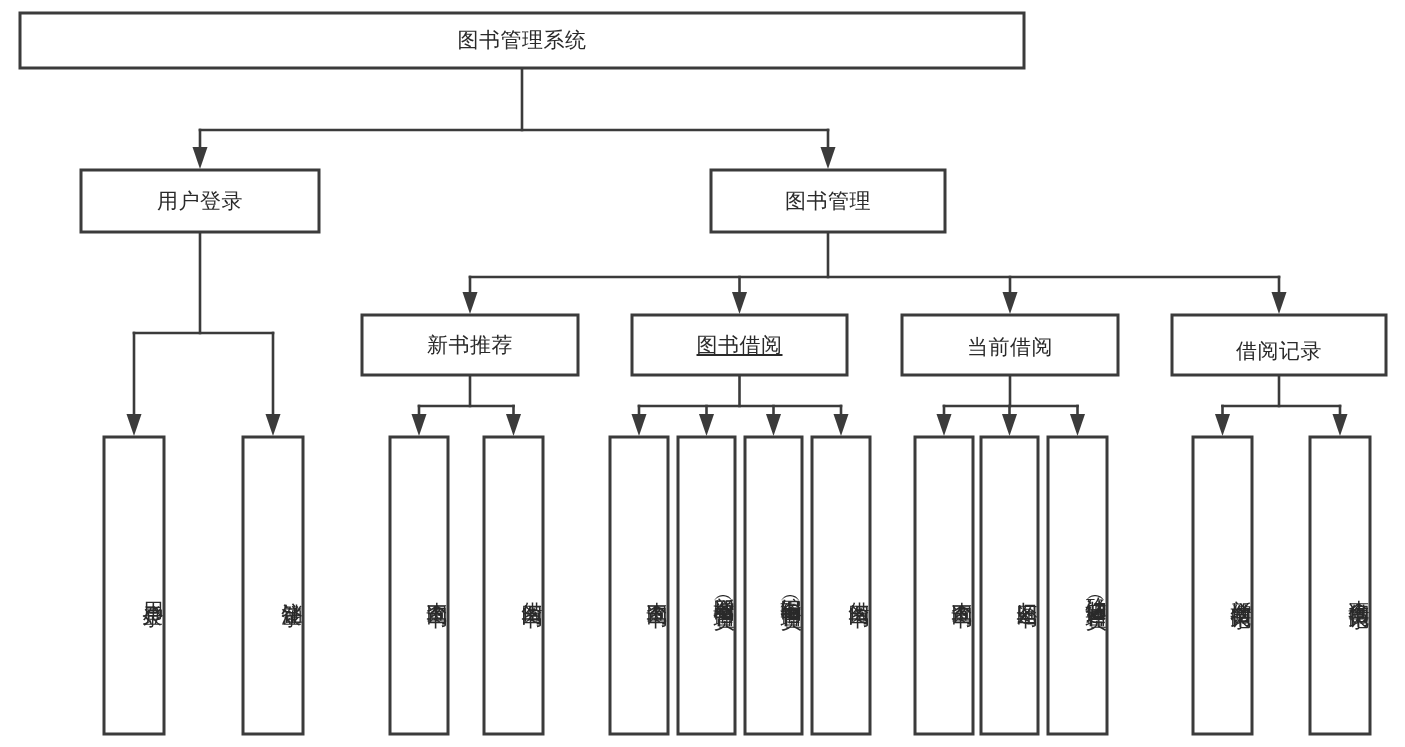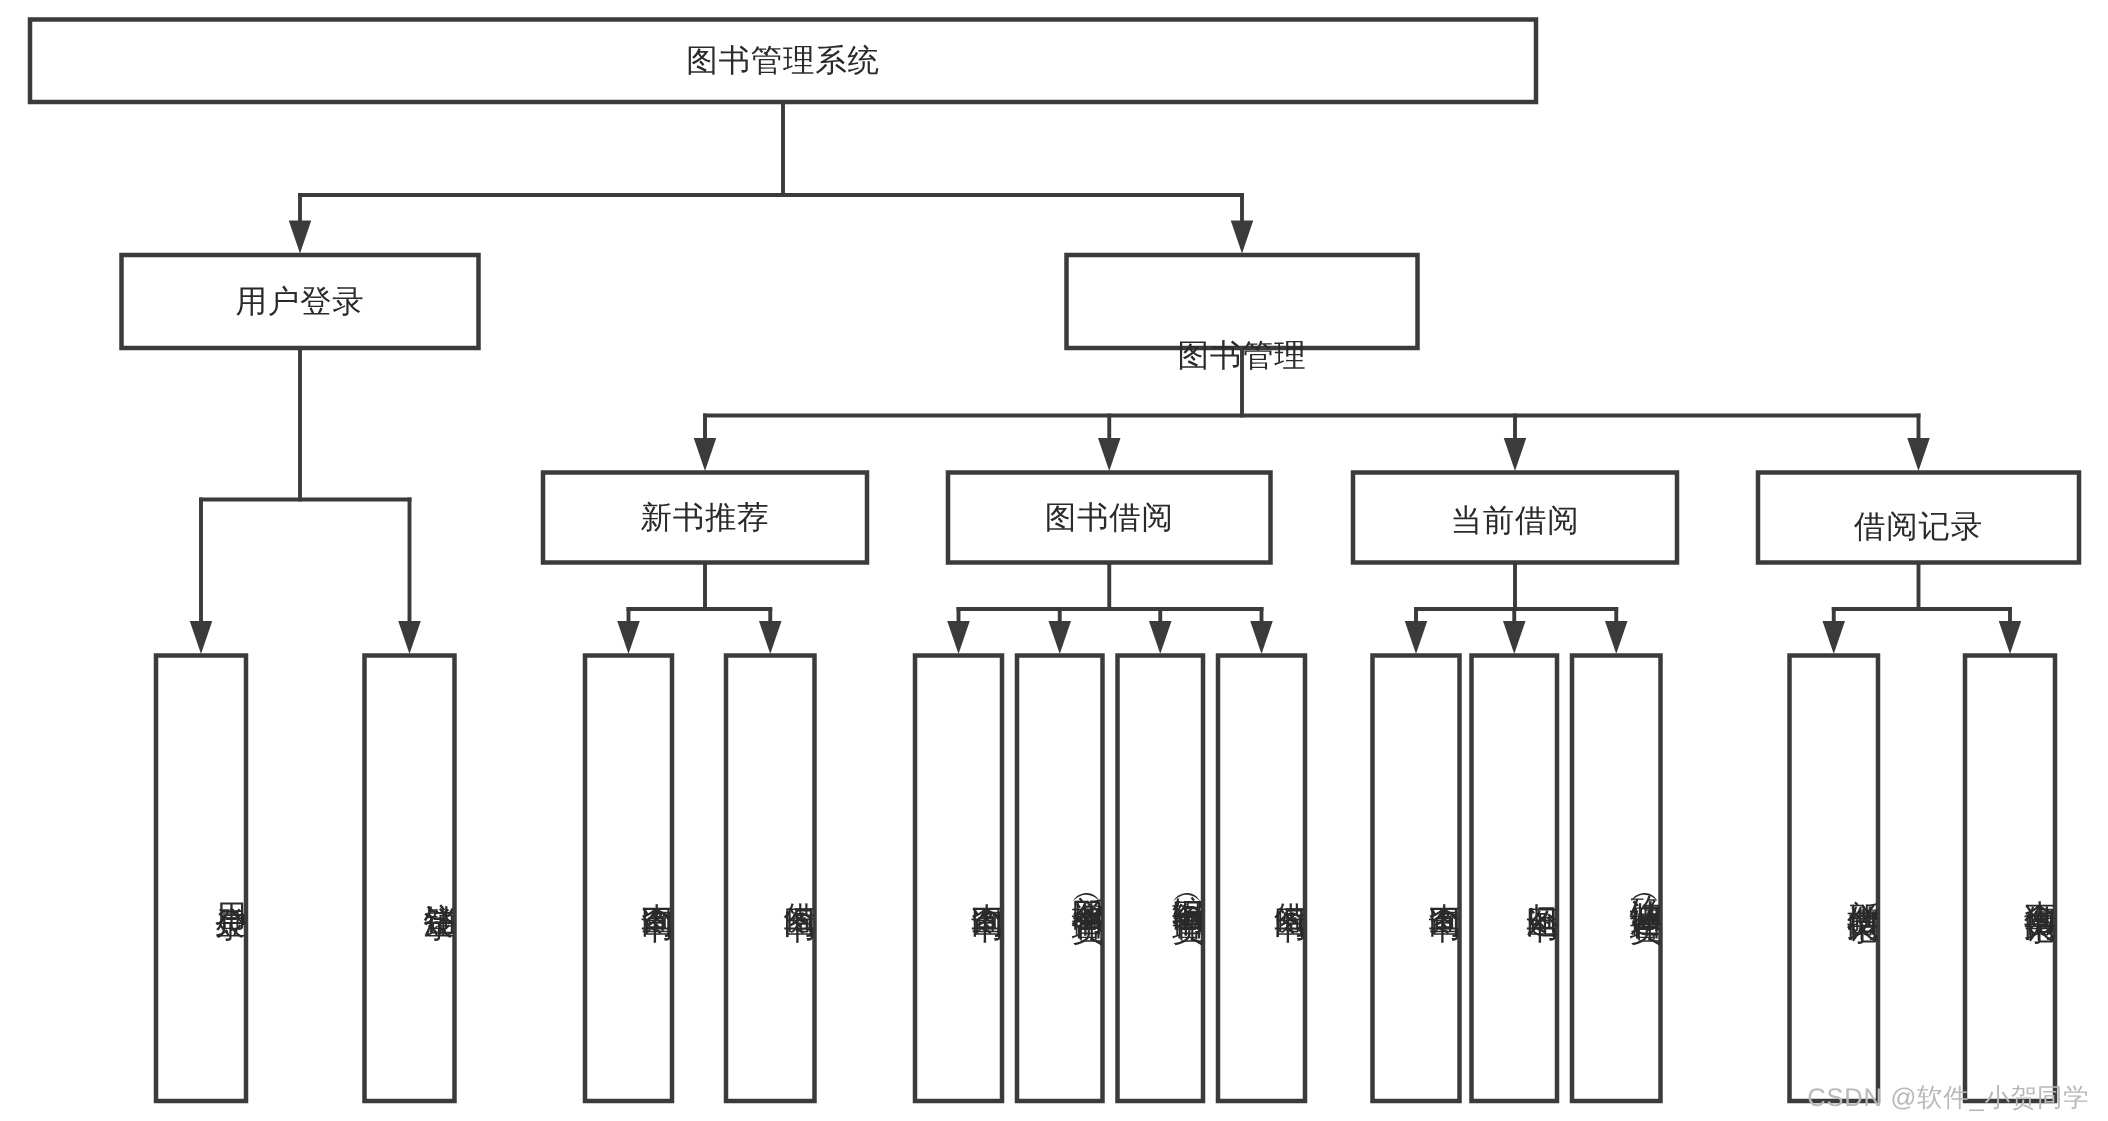--- a/index.html
+++ b/index.html
@@ -138,33 +138,32 @@
       <rect x="812" y="437" width="58" height="297" fill="#ffffff" stroke="#3b3b3b" stroke-width="3"></rect>
       <rect x="915" y="437" width="58" height="297" fill="#ffffff" stroke="#3b3b3b" stroke-width="3"></rect>
       <rect x="981" y="437" width="57" height="297" fill="#ffffff" stroke="#3b3b3b" stroke-width="3"></rect>
       <rect x="1048" y="437" width="59" height="297" fill="#ffffff" stroke="#3b3b3b" stroke-width="3"></rect>
       <rect x="1193" y="437" width="59" height="297" fill="#ffffff" stroke="#3b3b3b" stroke-width="3"></rect>
       <rect x="1310" y="437" width="60" height="297" fill="#ffffff" stroke="#3b3b3b" stroke-width="3"></rect>
     </svg>
   <div id="label-layer">
       <div class="node-label-h" style="left: 20px; top: 13px; width: 1004px; height: 54px;">图书管理系统</div>
       <div class="node-label-h" style="left: 81px; top: 170px; width: 238px; height: 62px;">用户登录</div>
-      <div class="node-label-h" style="left: 711px; top: 170px; width: 234px; height: 62px; margin-top: 36px;">图书管理</div>
+      <div class="node-label-h" style="left: 711px; top: 170px; width: 234px; height: 62px;">图书管理</div>
       <div class="node-label-h" style="left: 362px; top: 315px; width: 216px; height: 60px;">新书推荐</div>
-      <div class="node-label-h" style="left: 632px; top: 315px; width: 215px; height: 60px;">图书借阅</div>
+      <div class="node-label-h" style="left: 632px; top: 315px; width: 215px; height: 60px; text-decoration: underline;">图书借阅</div>
       <div class="node-label-h" style="left: 902px; top: 315px; width: 216px; height: 64px;">当前借阅</div>
       <div class="node-label-h" style="left: 1172px; top: 315px; width: 214px; height: 71px;">借阅记录</div>
       <div class="node-label-v" style="left: 104px; top: 437px; width: 60px; height: 297px;">用户登录</div>
       <div class="node-label-v" style="left: 243px; top: 437px; width: 60px; height: 297px;">注销登录</div>
       <div class="node-label-v" style="left: 390px; top: 437px; width: 58px; height: 297px;">查询图书</div>
       <div class="node-label-v" style="left: 484px; top: 437px; width: 59px; height: 297px;">借阅图书</div>
       <div class="node-label-v" style="left: 610px; top: 437px; width: 58px; height: 297px;">查询图书</div>
       <div class="node-label-v" style="left: 678px; top: 437px; width: 57px; height: 297px;">新增图书（管理员）</div>
       <div class="node-label-v" style="left: 745px; top: 437px; width: 57px; height: 297px;">编辑图书（管理员）</div>
       <div class="node-label-v" style="left: 812px; top: 437px; width: 58px; height: 297px;">借阅图书</div>
       <div class="node-label-v" style="left: 915px; top: 437px; width: 58px; height: 297px;">查询图书</div>
       <div class="node-label-v" style="left: 981px; top: 437px; width: 57px; height: 297px;">归还图书</div>
       <div class="node-label-v" style="left: 1048px; top: 437px; width: 59px; height: 297px;">确认归还（管理员）</div>
       <div class="node-label-v" style="left: 1193px; top: 437px; width: 59px; height: 297px;">新增借阅记录</div>
       <div class="node-label-v" style="left: 1310px; top: 437px; width: 60px; height: 297px;">查询借阅记录</div>
     </div>
-  <div class="watermark">CSDN @软件_小贺同学</div>
 </div>
 
 </body></html>

